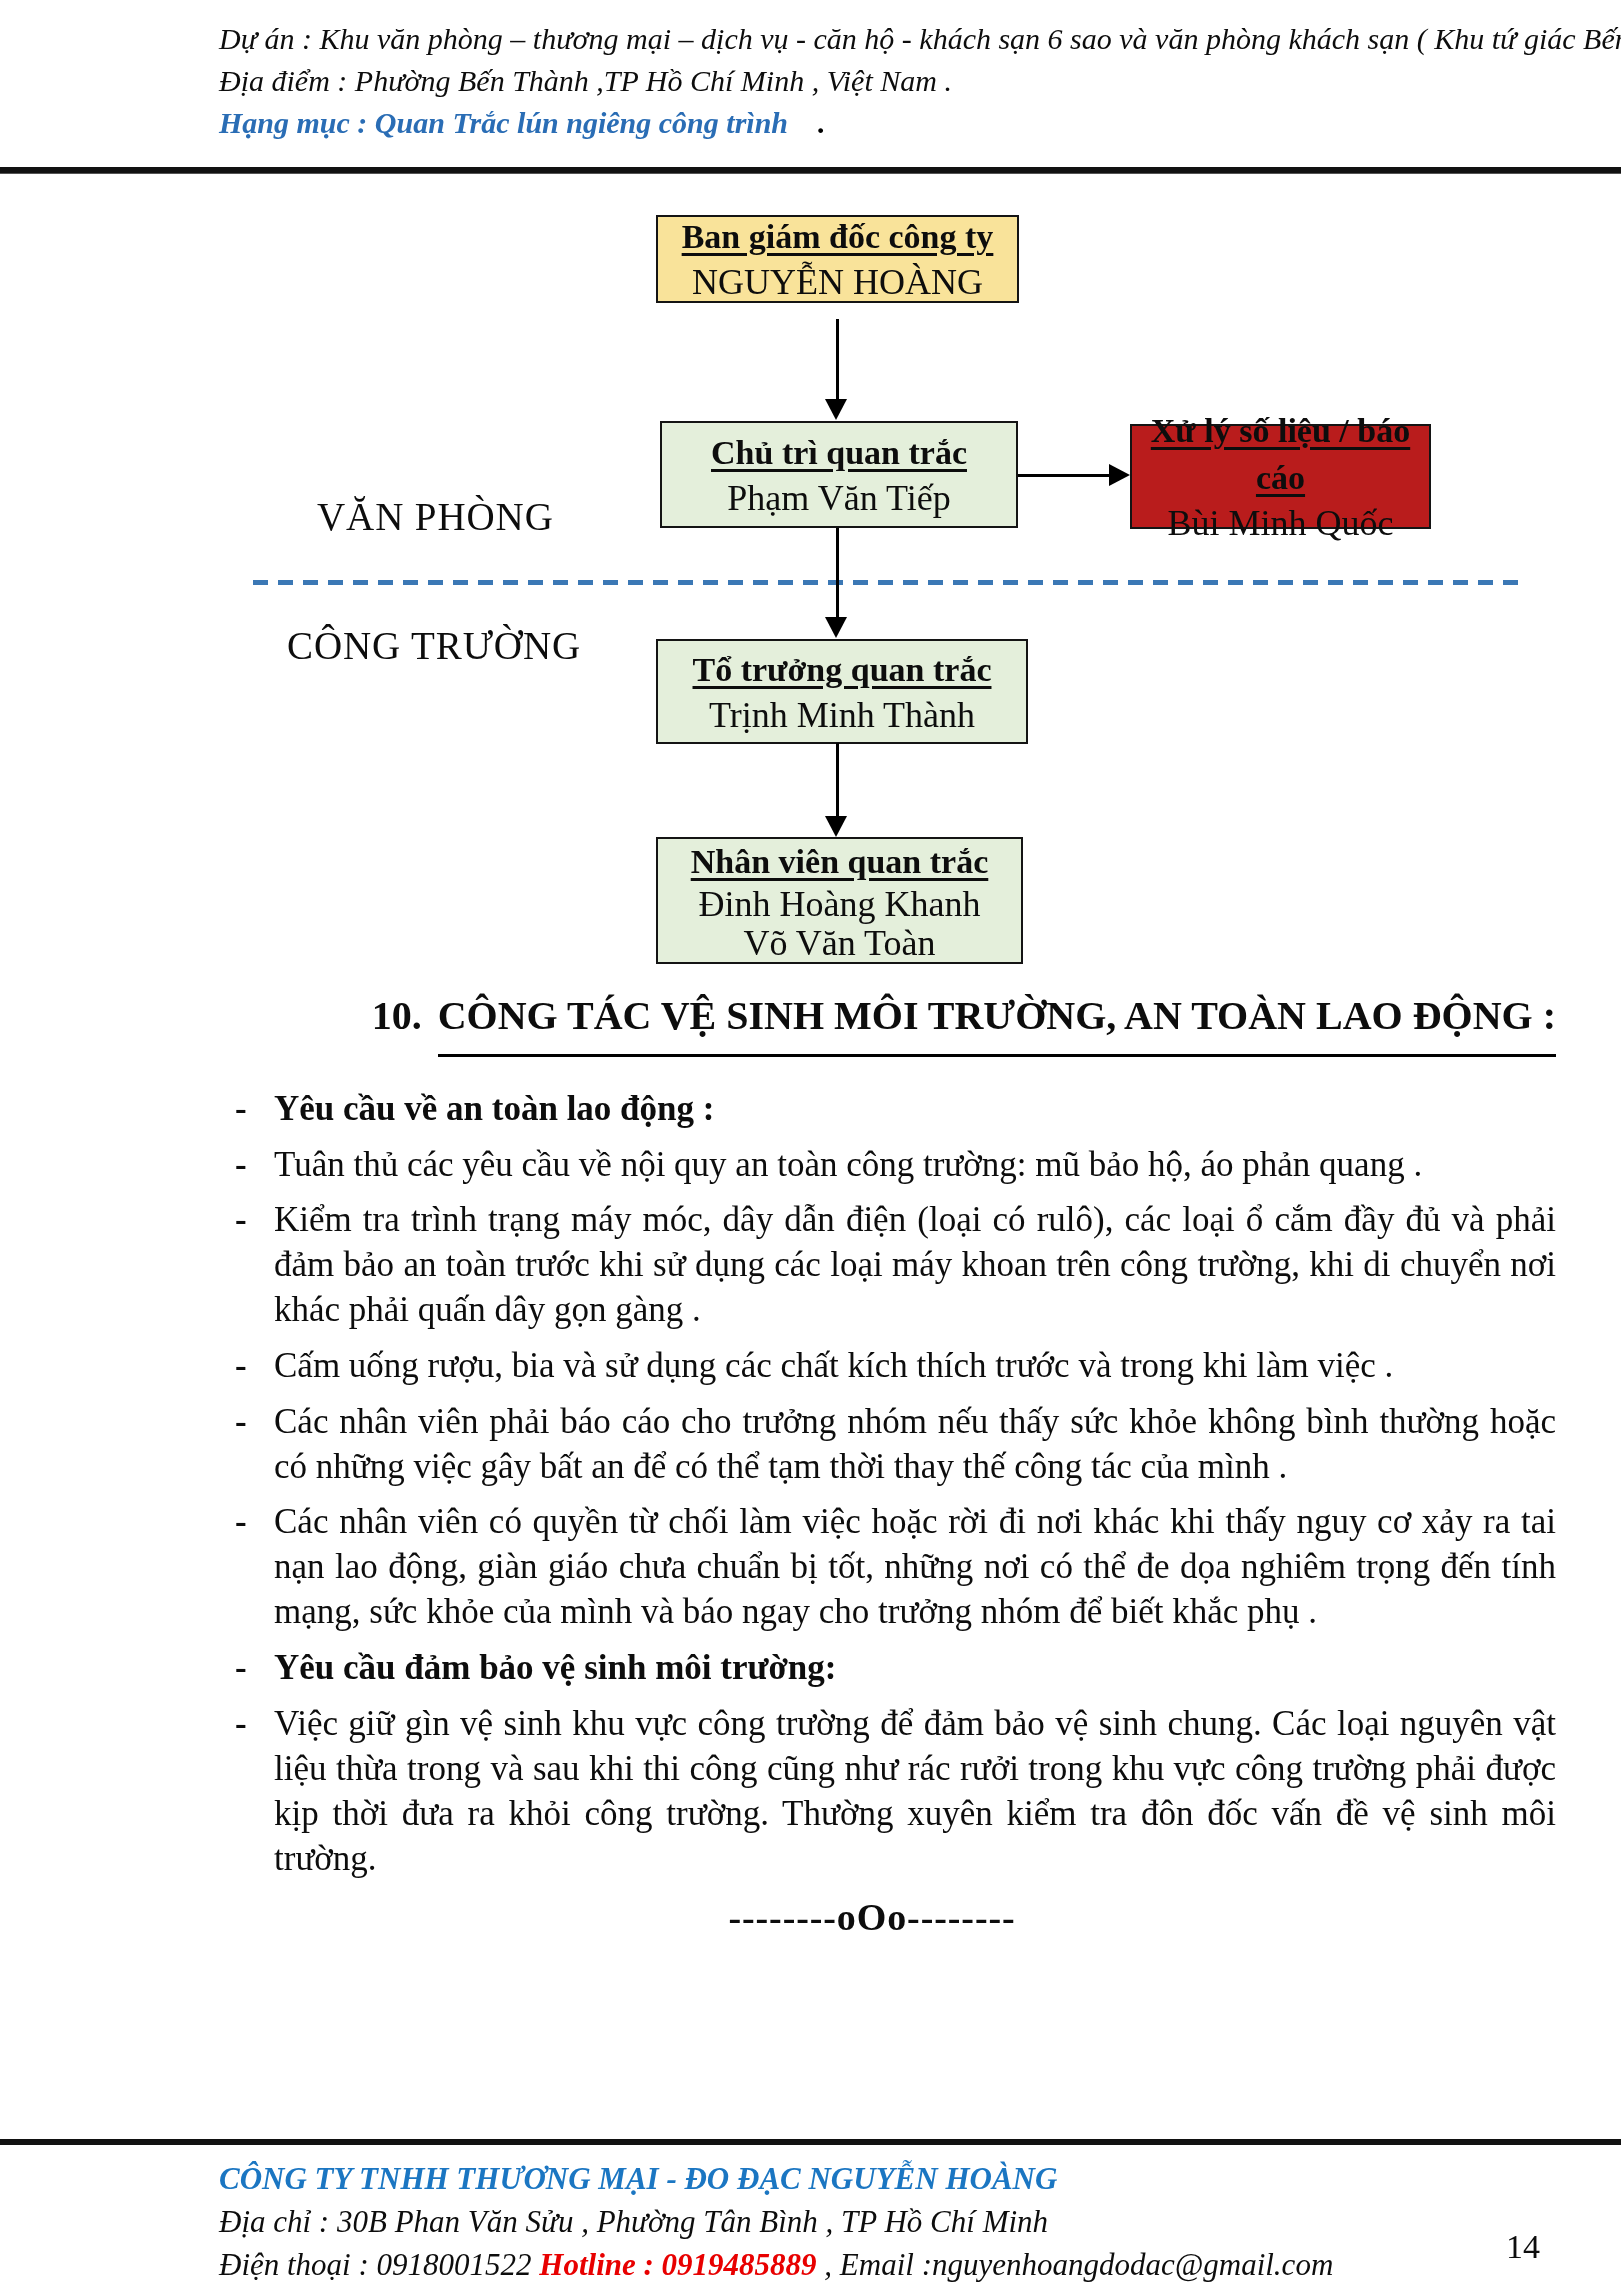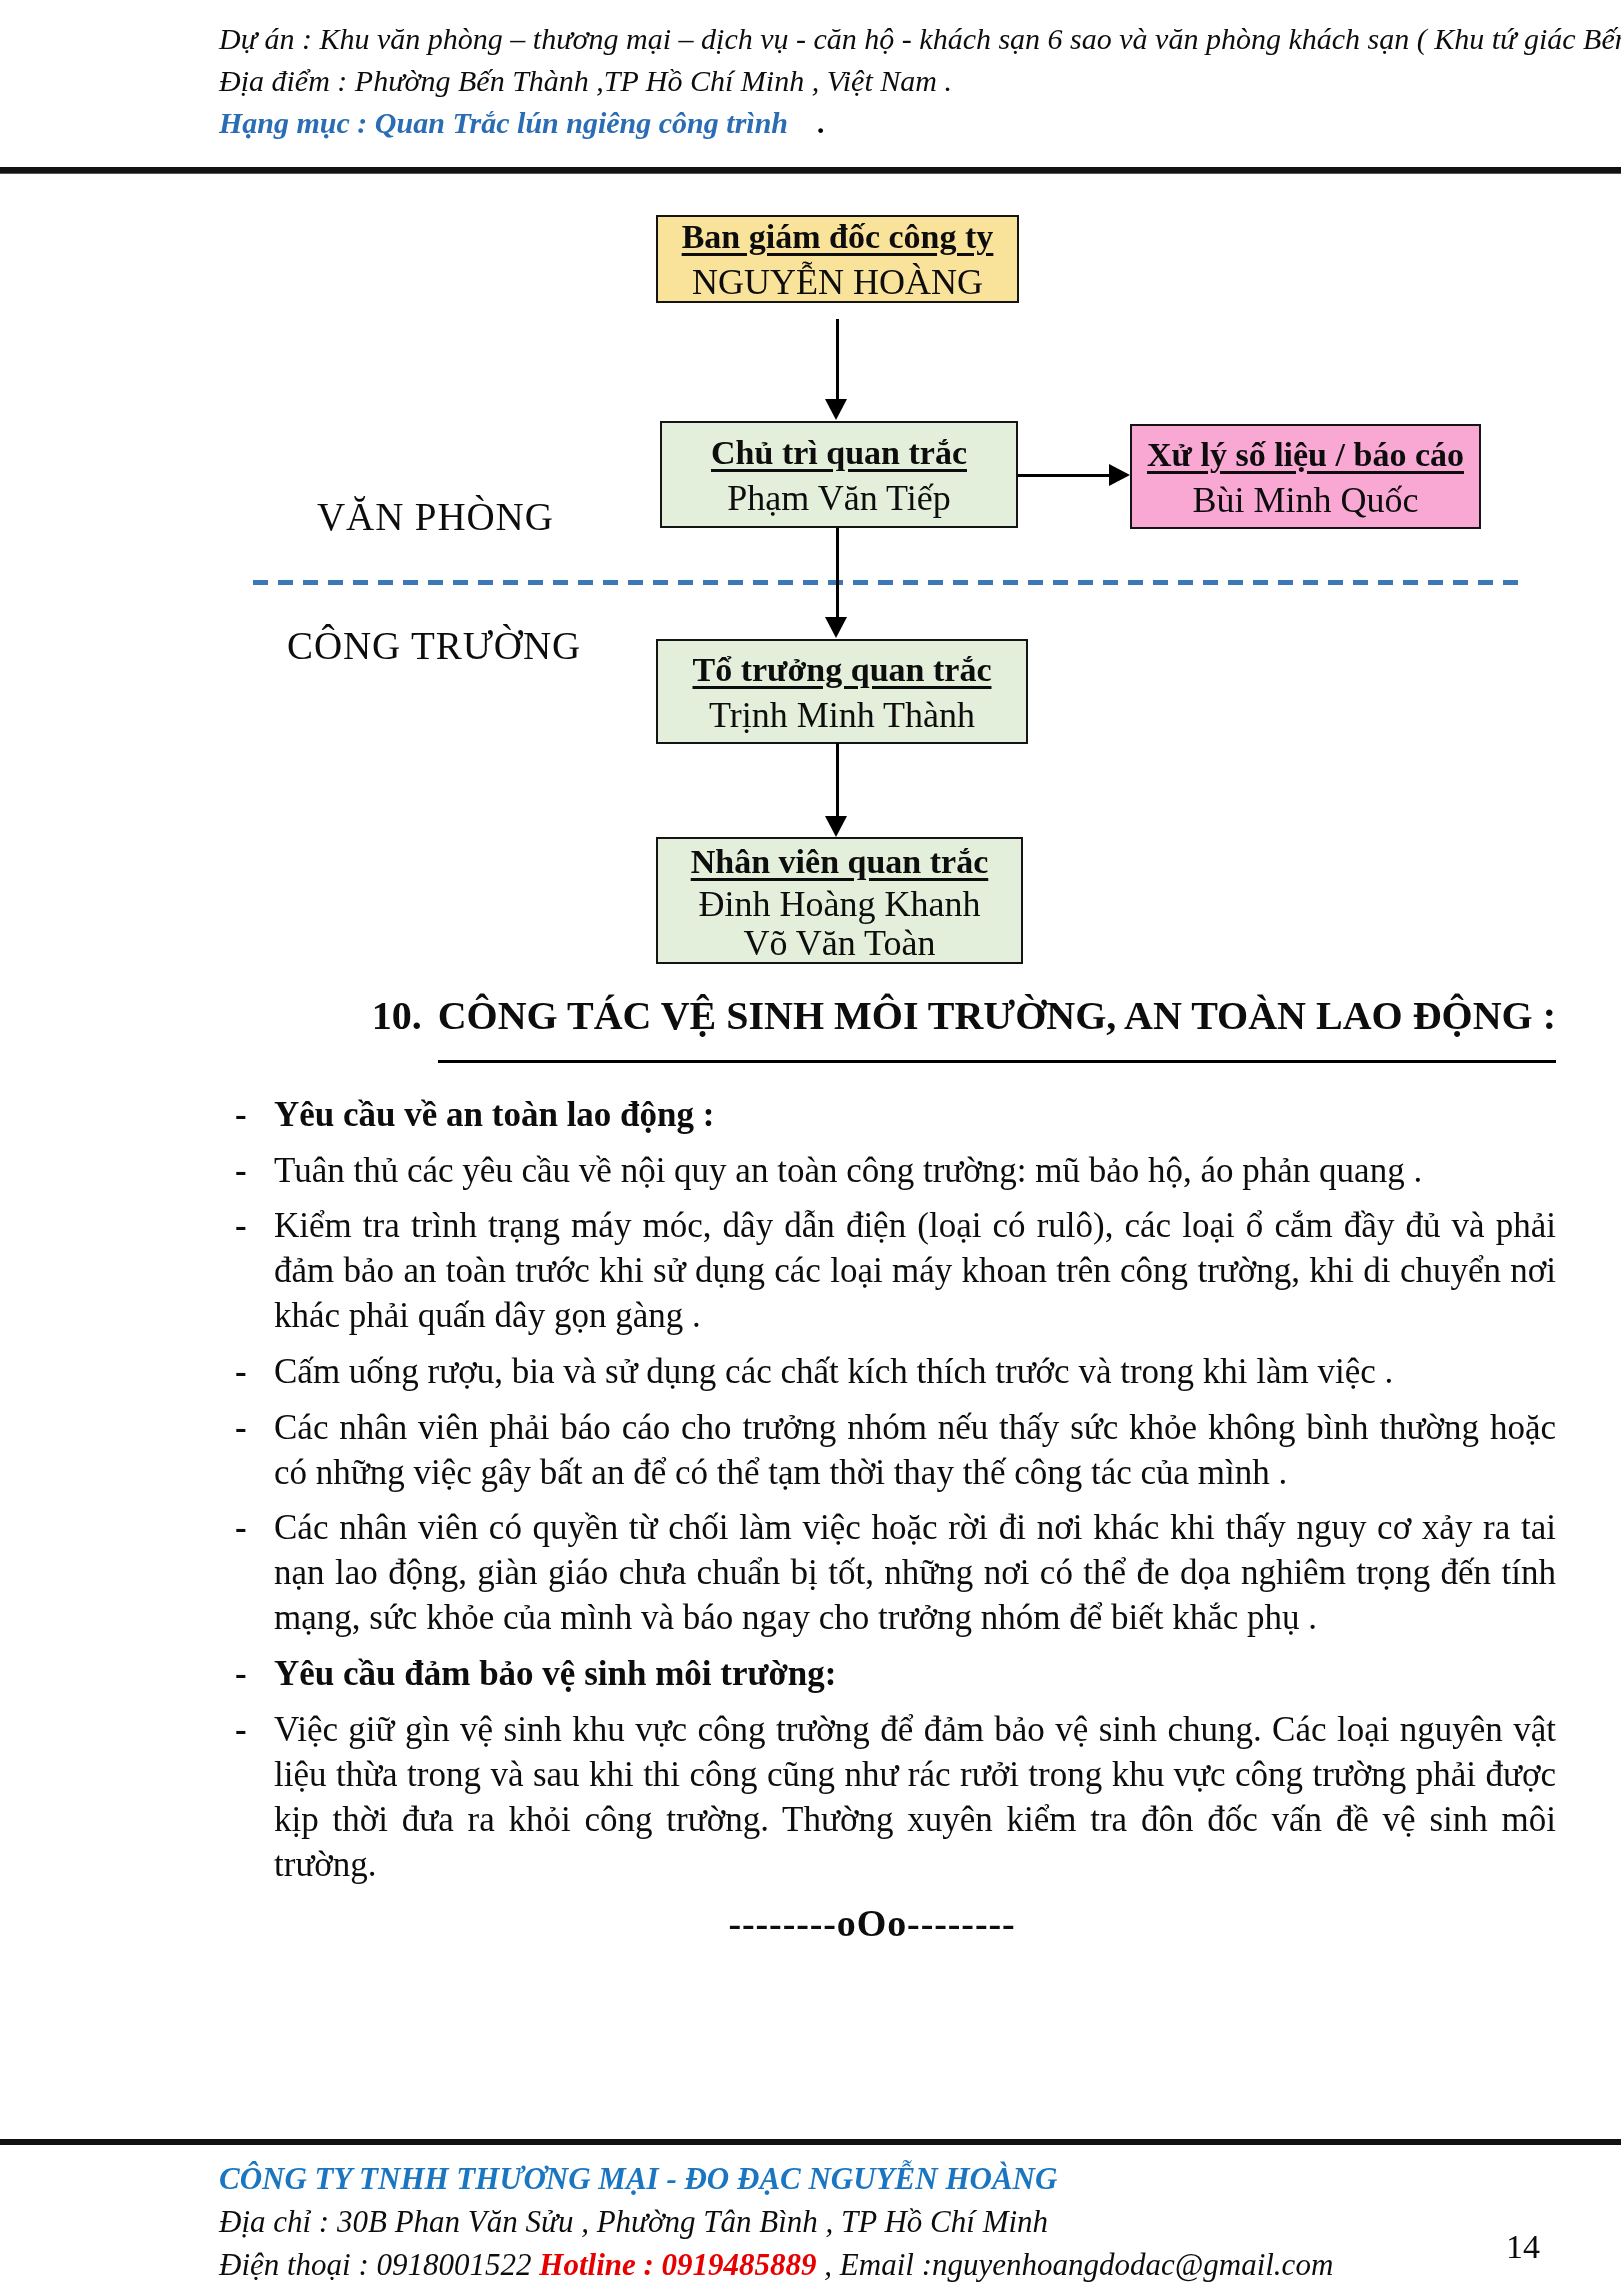--- a/index.html
+++ b/index.html
@@ -19,21 +19,21 @@
   
   .obox{
     position:absolute;border:2.7px solid #141414;
     display:flex;flex-direction:column;justify-content:center;align-items:center;
     text-align:center;box-sizing:border-box;padding:1.8px 5.4px;
   }
   .obox .otitle{font-weight:bold;text-decoration:underline;text-decoration-thickness:2.7px;text-underline-offset:5.4px;font-size:34px;line-height:47px;}
   .obox .oname{font-size:36px;line-height:45px;}
   .box-director{left:656px;top:215px;width:363px;height:88px;background:#f9e39a;}
   .box-lead{left:660px;top:421px;width:358px;height:107px;background:#e4efdb;}
-  .box-data{left:1130px;top:424px;width:351px;height:105px;background:#f9a8d4;font-family:Liberation Serif, serif;}
+  .box-data{left:1130px;top:424px;width:301px;height:105px;background:#b91c1c;font-family:Liberation Serif, serif;}
   .box-leader{left:656px;top:639px;width:372px;height:105px;background:#e4efdb;}
   .box-staff{left:656px;top:837px;width:367px;height:127px;background:#e4efdb;}
   .box-staff .oname{line-height:39px;}
   .vline{position:absolute;width:2.7px;background:#000;}
   .v1{left:836px;top:319px;height:82px;}
   .v2{left:836px;top:528px;height:90px;}
   .v3{left:836px;top:743px;height:74px;}
   .hline{position:absolute;height:2.7px;background:#000;}
   .h1{left:1018px;top:474px;width:92px;}
   .arr-down{position:absolute;width:0;height:0;border-left:11.6px solid transparent;border-right:11.6px solid transparent;border-top:21.5px solid #000;}
@@ -45,21 +45,21 @@
   .zone-office{left:317px;top:494px;}
   .zone-site{left:287px;top:623px;}
   .zone-divider{
     position:absolute;left:253px;top:580px;width:1268px;height:4.5px;
     background:repeating-linear-gradient(90deg,#3b78b5 0 15px,transparent 15px 25px);
   }
   
   .content{position:absolute;left:188px;top:991px;width:1368px;}
   .sec-head{display:flex;font-size:40px;font-weight:bold;line-height:50px;justify-content:flex-end;}
   .sec-num{flex:none;margin-right:16px;}
-  .sec-title{border-bottom:3.6px solid #000;padding-bottom:19px;}
+  .sec-title{border-bottom:3.6px solid #000;padding-bottom:13px;}
   .bullets{margin-top:29px;margin-left:47px;}
   .bullet{display:flex;font-size:35px;line-height:45px;margin-bottom:10.7px;}
   .bullet .dash{flex:none;width:39px;font-weight:bold;}
   .bullet .btxt{flex:1;text-align:justify;}
   .bullet.bold .btxt{font-weight:bold;text-align:left;}
   .bullet.bold .dash{font-weight:bold;}
   .ooo{margin-top:14.3px;text-align:center;font-size:38px;font-weight:bold;letter-spacing:0.9px;}
   
   .bottom-rule{position:absolute;left:0;top:2139px;width:1621px;height:6.3px;background:#121212;}
   .footer{position:absolute;left:219px;top:2157px;font-style:italic;font-size:31px;line-height:43px;white-space:nowrap;}

